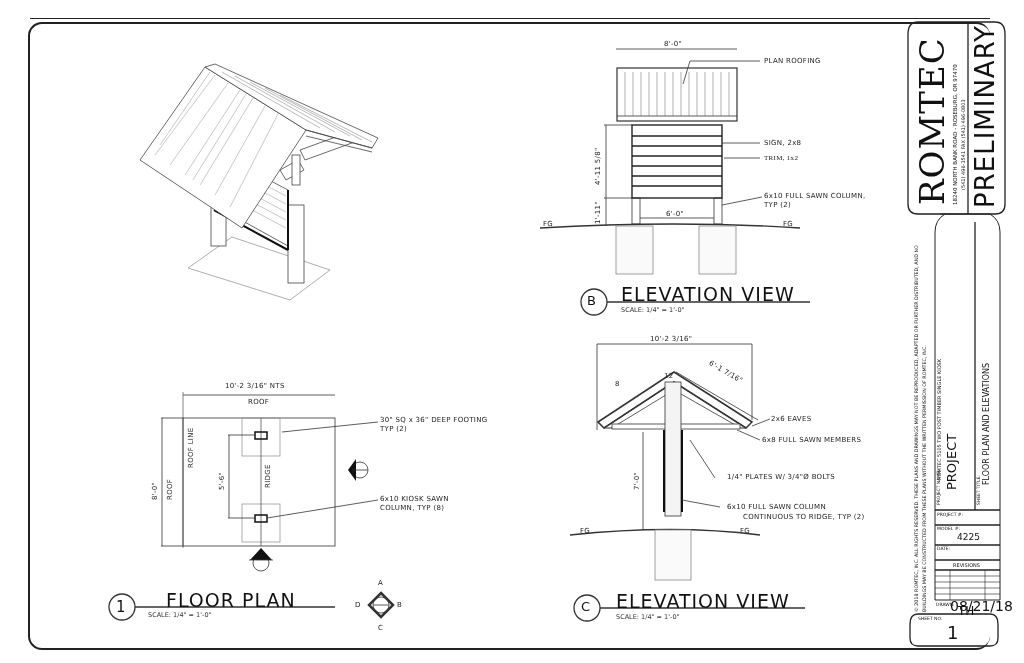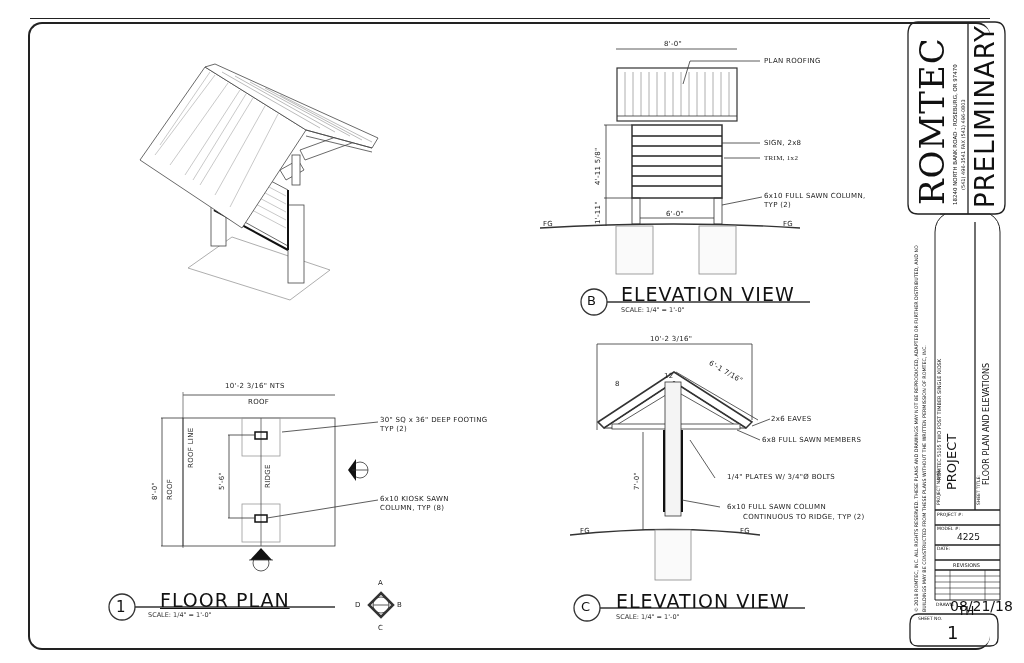--- a/index.html
+++ b/index.html
@@ -197,21 +197,21 @@
 <div class="lbl vert" style="left:187px;top:468px;">ROOF LINE</div>
 <div class="lbl vert" style="left:151px;top:500px;">8'-0"</div>
 <div class="lbl vert" style="left:166px;top:500px;">ROOF</div>
 <div class="lbl vert" style="left:218px;top:490px;">5'-6"</div>
 <div class="lbl vert" style="left:264px;top:488px;">RIDGE</div>
 <div class="lbl" style="left:380px;top:416px;">30" SQ x 36" DEEP FOOTING</div>
 <div class="lbl" style="left:380px;top:425px;">TYP (2)</div>
 <div class="lbl" style="left:380px;top:495px;">6x10 KIOSK SAWN</div>
 <div class="lbl" style="left:380px;top:504px;">COLUMN, TYP (8)</div>
 <div class="title" style="left:116px;top:598px;font-size:15px;">1</div>
-<div class="title" style="left:160px;top:589px;text-decoration:underline;">FLOOR PLAN</div>
+<div class="title" style="left:166px;top:589px;">FLOOR PLAN</div>
 <div class="scale" style="left:148px;top:611px;">SCALE: 1/4" = 1'-0"</div>
 <div class="lbl" style="left:378px;top:579px;">A</div>
 <div class="lbl" style="left:397px;top:601px;">B</div>
 <div class="lbl" style="left:378px;top:624px;">C</div>
 <div class="lbl" style="left:355px;top:601px;">D</div>
 
 <div class="lbl" style="left:664px;top:40px;">8'-0"</div>
 <div class="lbl" style="left:764px;top:57px;">PLAN ROOFING</div>
 <div class="lbl" style="left:764px;top:139px;">SIGN, 2x8</div>
 <div class="lbl" style="left:764px;top:154px;font-family:Liberation Serif, serif;">TRIM, 1x2</div>

